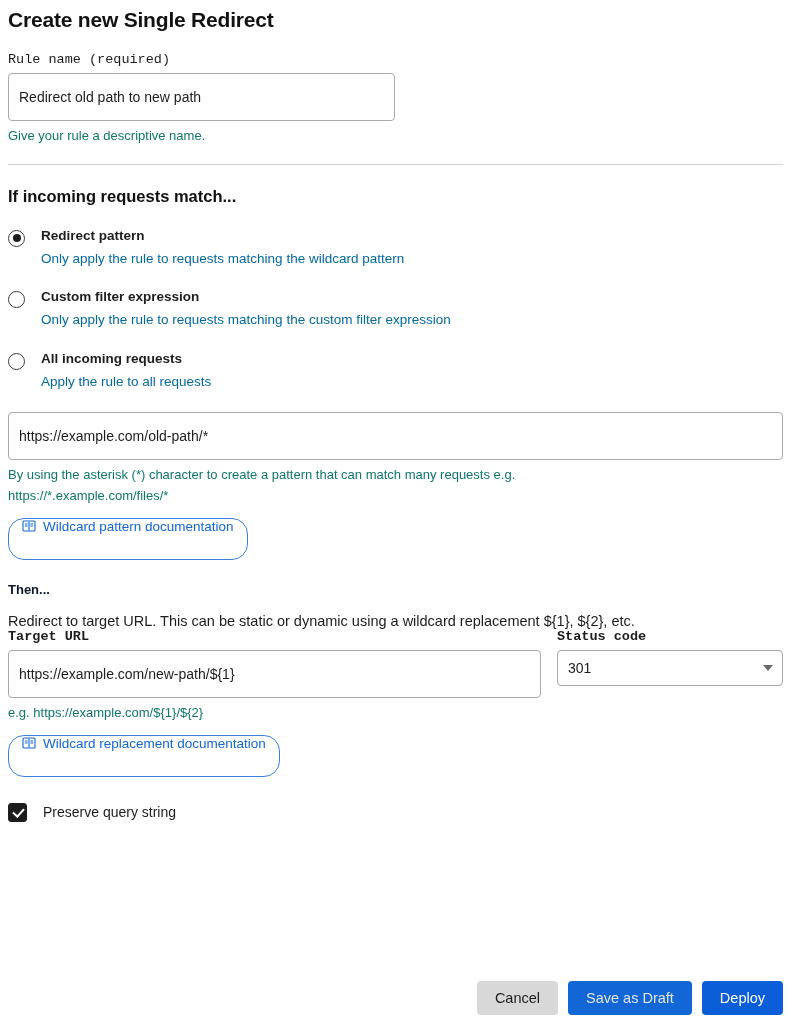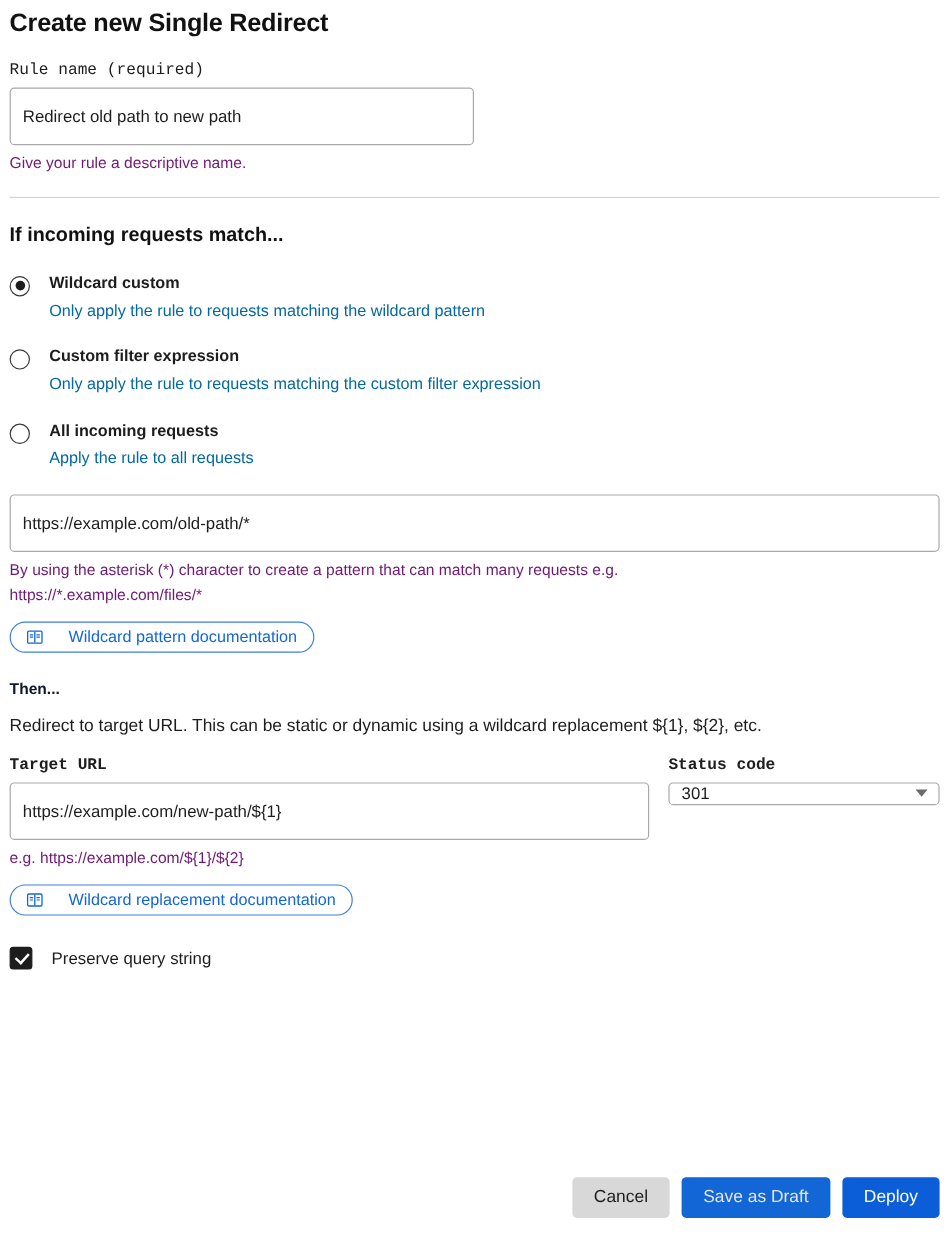--- a/index.html
+++ b/index.html
@@ -48,21 +48,21 @@
     font-size: 14px;
     font-family: "Liberation Sans", sans-serif;
     color: #1d1d1d;
     background: #ffffff;
     outline: none;
   }
   input.text-input::placeholder { color: #767676; }
   .rule-name-input { width: 387px; }
   .helper-text {
     font-size: 13px;
-    color: #701a75;
+    color: #0f766e;
     margin-top: 6px;
     line-height: 1.45;
   }
   .divider {
     border: none;
     border-top: 1px solid #d6d6d6;
     margin: 18px 0 0 0;
   }
   .section-heading {
     font-size: 16.5px;
@@ -108,25 +108,25 @@
   }
   .radio-desc {
     font-size: 13.5px;
     color: #0369a1;
     margin-top: 7px;
     line-height: 1.2;
   }
   .full-input { width: 100%; height: 36px; }
   .doc-pill {
     display: inline-flex;
-    align-items: center;
-    gap: 21px;
+    align-items: flex-start;
+    gap: 7px;
     border: 1px solid #3d7fe0;
     border-radius: 16px;
-    height: 26px;
+    height: 42px;
     padding: 0 13px;
     color: #1266d6;
     font-size: 13.5px;
     background: #ffffff;
     cursor: pointer;
     margin-top: 12px;
     box-sizing: border-box;
   }
   .doc-pill svg { display: block; }
   .then-heading {
@@ -144,21 +144,21 @@
     display: flex;
     gap: 16px;
     align-items: flex-start;
   }
   .col-target { width: 545px; }
   .col-status { width: 226px; }
   .select-wrap { position: relative; width: 226px; }
   select.status-select {
     box-sizing: border-box;
     width: 100%;
-    height: 19px;
+    height: 36px;
     border: 1px solid #a9a9a9;
     border-radius: 4px;
     background: #ffffff;
     font-size: 14px;
     font-family: "Liberation Sans", sans-serif;
     color: #1d1d1d;
     padding: 0 28px 0 10px;
     -webkit-appearance: none;
     appearance: none;
     outline: none;
@@ -245,21 +245,21 @@
 
   <hr class="divider">
 
   <div class="section-heading">If incoming requests match...</div>
 
   <div class="radio-group">
 
     <div class="radio-row selected">
       <span class="radio-outer"></span>
       <span class="radio-texts">
-        <span class="radio-title">Wildcard custom</span>
+        <span class="radio-title">Redirect pattern</span>
         <span class="radio-desc">Only apply the rule to requests matching the wildcard pattern</span>
       </span>
     </div>
 
     <div class="radio-row">
       <span class="radio-outer"></span>
       <span class="radio-texts">
         <span class="radio-title">Custom filter expression</span>
         <span class="radio-desc">Only apply the rule to requests matching the custom filter expression</span>
       </span>
@@ -289,21 +289,21 @@
         <line x1="8.4" y1="5" x2="11.2" y2="5" stroke="#1266d6" stroke-width="1"></line>
         <line x1="8.4" y1="7" x2="11.2" y2="7" stroke="#1266d6" stroke-width="1"></line>
       </svg>
     </span>
     <span>Wildcard pattern documentation</span>
   </div>
 
   <div class="then-heading">Then...</div>
   <div class="then-desc">Redirect to target URL. This can be static or dynamic using a wildcard replacement ${1}, ${2}, etc.</div>
 
-  <div class="row-2col" style="margin-top:18px">
+  <div class="row-2col" style="">
     <div class="col-target">
       <div class="field-label strong" style="margin-top:0">Target URL</div>
       <input class="text-input" style="width: 100%;" type="text" value="https://example.com/new-path/${1}">
       <div class="helper-text">e.g. https://example.com/${1}/${2}</div>
     </div>
     <div class="col-status">
       <div class="field-label strong" style="margin-top:0">Status code</div>
       <div class="select-wrap">
         <select class="status-select">
           <option>301</option>

